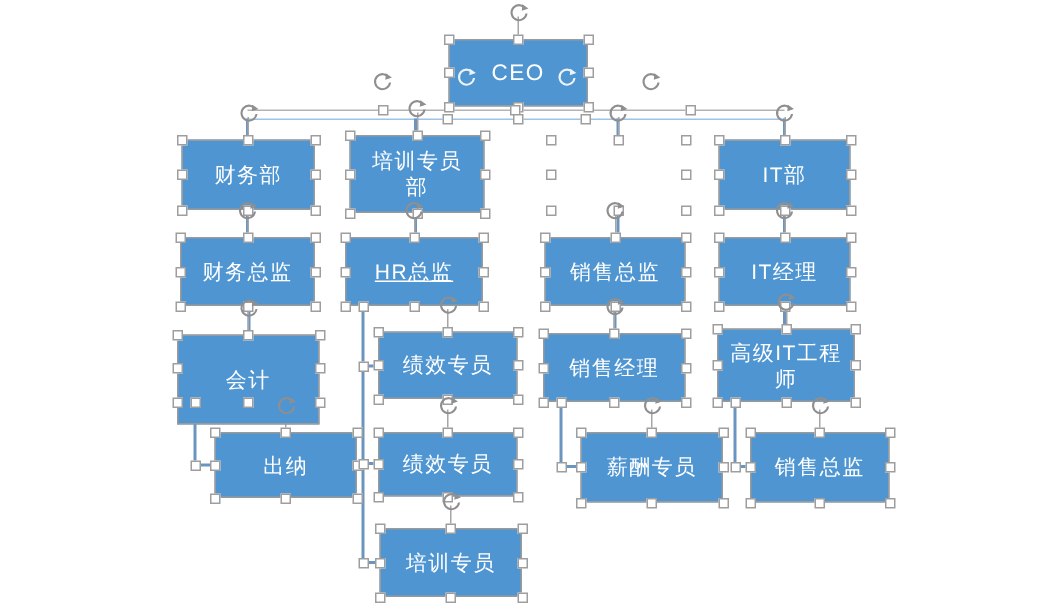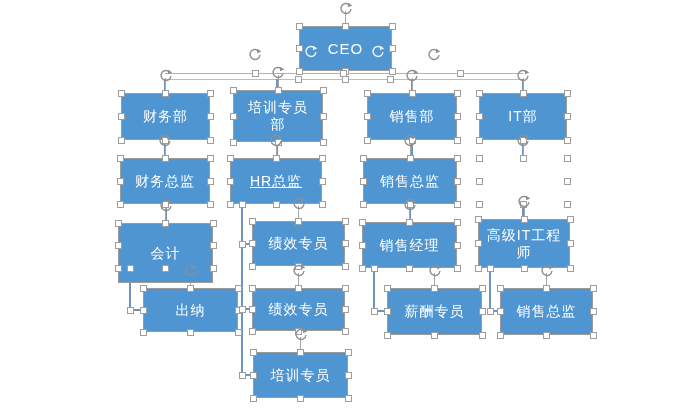--- a/index.html
+++ b/index.html
@@ -100,23 +100,20 @@
     <div class="handle" style="left: 319.5px; top: 86.5px;"></div>
     <div class="handle" style="left: 319.5px; top: 112.5px;"></div>
     <div class="handle" style="left: 319.5px; top: 138.5px;"></div>
     <div class="rot" style="left: 271px; top: 66px;">
       <svg width="14" height="14" viewBox="0 0 14 14">
         <path d="M11.4 4.0 A5 5 0 1 0 12.0 7.0" fill="none" stroke="#8f8f8f" stroke-width="1.4"></path>
         <path d="M9.2 0.8 L13.3 3.6 L8.9 5.2 Z" fill="#8f8f8f"></path>
       </svg>
     </div>
     <div class="stem" style="left: 411.5px; top: 78px; height: 15px;"></div>
-    <div class="org-box" style="left: 367px; top: 93px; width: 90px; height: 47px; background: rgb(78, 149, 210); border-color: rgb(154, 154, 154); color: rgb(255, 255, 255);">
-      <div>销售部</div>
-    </div>
     <div class="handle" style="left: 363.5px; top: 89.5px;"></div>
     <div class="handle" style="left: 363.5px; top: 113px;"></div>
     <div class="handle" style="left: 363.5px; top: 136.5px;"></div>
     <div class="handle" style="left: 408.5px; top: 89.5px;"></div>
     <div class="handle" style="left: 408.5px; top: 136.5px;"></div>
     <div class="handle" style="left: 453.5px; top: 89.5px;"></div>
     <div class="handle" style="left: 453.5px; top: 113px;"></div>
     <div class="handle" style="left: 453.5px; top: 136.5px;"></div>
     <div class="rot" style="left: 405px; top: 69px;">
       <svg width="14" height="14" viewBox="0 0 14 14">
@@ -190,20 +187,23 @@
     <div class="handle" style="left: 453.5px; top: 154.5px;"></div>
     <div class="handle" style="left: 453.5px; top: 177.5px;"></div>
     <div class="handle" style="left: 453.5px; top: 200.5px;"></div>
     <div class="rot" style="left: 403px; top: 134px;">
       <svg width="14" height="14" viewBox="0 0 14 14">
         <path d="M11.4 4.0 A5 5 0 1 0 12.0 7.0" fill="none" stroke="#8f8f8f" stroke-width="1.4"></path>
         <path d="M9.2 0.8 L13.3 3.6 L8.9 5.2 Z" fill="#8f8f8f"></path>
       </svg>
     </div>
     <div class="stem" style="left: 522.5px; top: 143px; height: 15px;"></div>
+    <div class="org-box" style="left: 479px; top: 158px; width: 88px; height: 46px; background: rgb(78, 149, 210); border-color: rgb(154, 154, 154); color: rgb(255, 255, 255);">
+      <div>IT经理</div>
+    </div>
     <div class="handle" style="left: 475.5px; top: 154.5px;"></div>
     <div class="handle" style="left: 475.5px; top: 177.5px;"></div>
     <div class="handle" style="left: 475.5px; top: 200.5px;"></div>
     <div class="handle" style="left: 519.5px; top: 154.5px;"></div>
     <div class="handle" style="left: 519.5px; top: 200.5px;"></div>
     <div class="handle" style="left: 563.5px; top: 154.5px;"></div>
     <div class="handle" style="left: 563.5px; top: 177.5px;"></div>
     <div class="handle" style="left: 563.5px; top: 200.5px;"></div>
     <div class="rot" style="left: 516px; top: 134px;">
       <svg width="14" height="14" viewBox="0 0 14 14">

